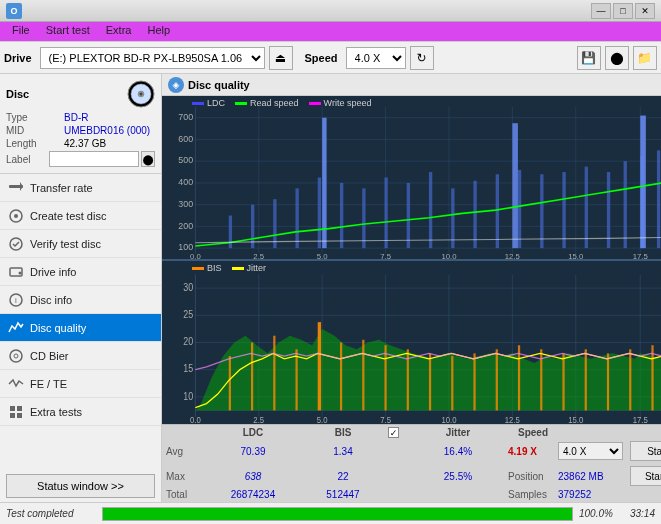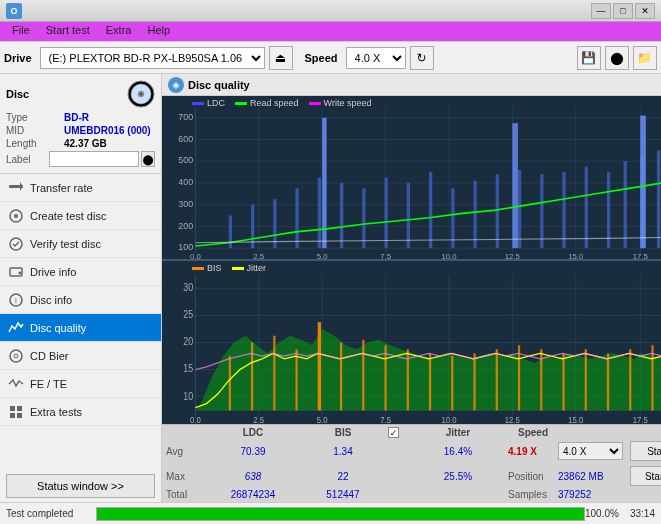--- a/index.html
+++ b/index.html
@@ -28,40 +28,40 @@
     .main { display: flex; height: calc(524px - 22px - 20px - 32px - 22px); }
 
     
     .sidebar { width: 162px; background: #f0f0f0; border-right: 1px solid #ccc; display: flex; flex-direction: column; justify-content: center; }
     .disc-panel { padding: 6px; border-bottom: 1px solid #ccc; }
     .disc-header { display: flex; align-items: center; justify-content: space-between; margin-bottom: 4px; }
     .disc-header-title { font-size: 11px; font-weight: bold; }
     .disc-icon { width: 28px; height: 28px; }
     .disc-row { display: flex; align-items: center; margin-bottom: 2px; }
     .disc-key { width: 58px; font-size: 10px; color: #555; }
-    .disc-val { font-size: 10px; color: #0000cc; font-weight: bold; }
+    .disc-val { font-size: 10px; color: #0000cc; font-weight: normal; }
     .disc-val.black { color: #000; }
     .label-row { display: flex; align-items: center; margin-top: 2px; }
     .label-input { width: 90px; height: 16px; border: 1px solid #aaa; font-size: 10px; padding: 0 2px; }
     .label-btn { width: 18px; height: 16px; margin-left: 2px; background: #e8e8e8; border: 1px solid #aaa; display: flex; align-items: center; justify-content: center; cursor: pointer; font-size: 10px; }
 
     .nav-items { flex: 1; }
     .nav-item { height: 28px; display: flex; align-items: center; padding: 0 8px; cursor: pointer; font-size: 11px; color: #222; gap: 6px; border-bottom: 1px solid #e0e0e0; }
     .nav-item.active { background: #0078d7; color: white; }
 
     .status-btn { margin: 4px 6px; height: 24px; background: #e8e8e8; border: 1px solid #aaa; font-size: 11px; cursor: pointer; display: flex; align-items: center; justify-content: center; }
 
     
     .content { flex: 1; display: flex; flex-direction: column; background: #2a3a4a; }
     .chart-header { background: #e8e8e8; height: 22px; display: flex; align-items: center; padding: 0 6px; gap: 4px; border-bottom: 1px solid #ccc; }
     .chart-header-icon { width: 16px; height: 16px; background: #4a90d9; border-radius: 50%; display: flex; align-items: center; justify-content: center; color: white; font-size: 9px; }
     .chart-header-title { font-size: 11px; font-weight: bold; }
 
     
-    .bottom-bar { background: #f0f0f0; height: 22px; display: flex; align-items: center; padding: 0 6px; gap: 0; border-top: 1px solid #ccc; }
+    .bottom-bar { background: #f0f0f0; height: 22px; display: flex; align-items: center; padding: 0 6px; gap: 6px; border-top: 1px solid #ccc; font-style: italic; }
     .progress-bar-container { flex: 1; height: 14px; background: #ccc; border: 1px solid #aaa; }
     .progress-bar-fill { height: 100%; background: #00c000; }
     .start-btn { margin: 2px; height: 20px; background: #e8e8e8; border: 1px solid #aaa; font-size: 10px; cursor: pointer; white-space: nowrap; padding: 0 6px; }
   </style>
 </head>
 <body>
 
 <div class="titlebar">
   <div class="titlebar-left">
     <div class="titlebar-icon">

